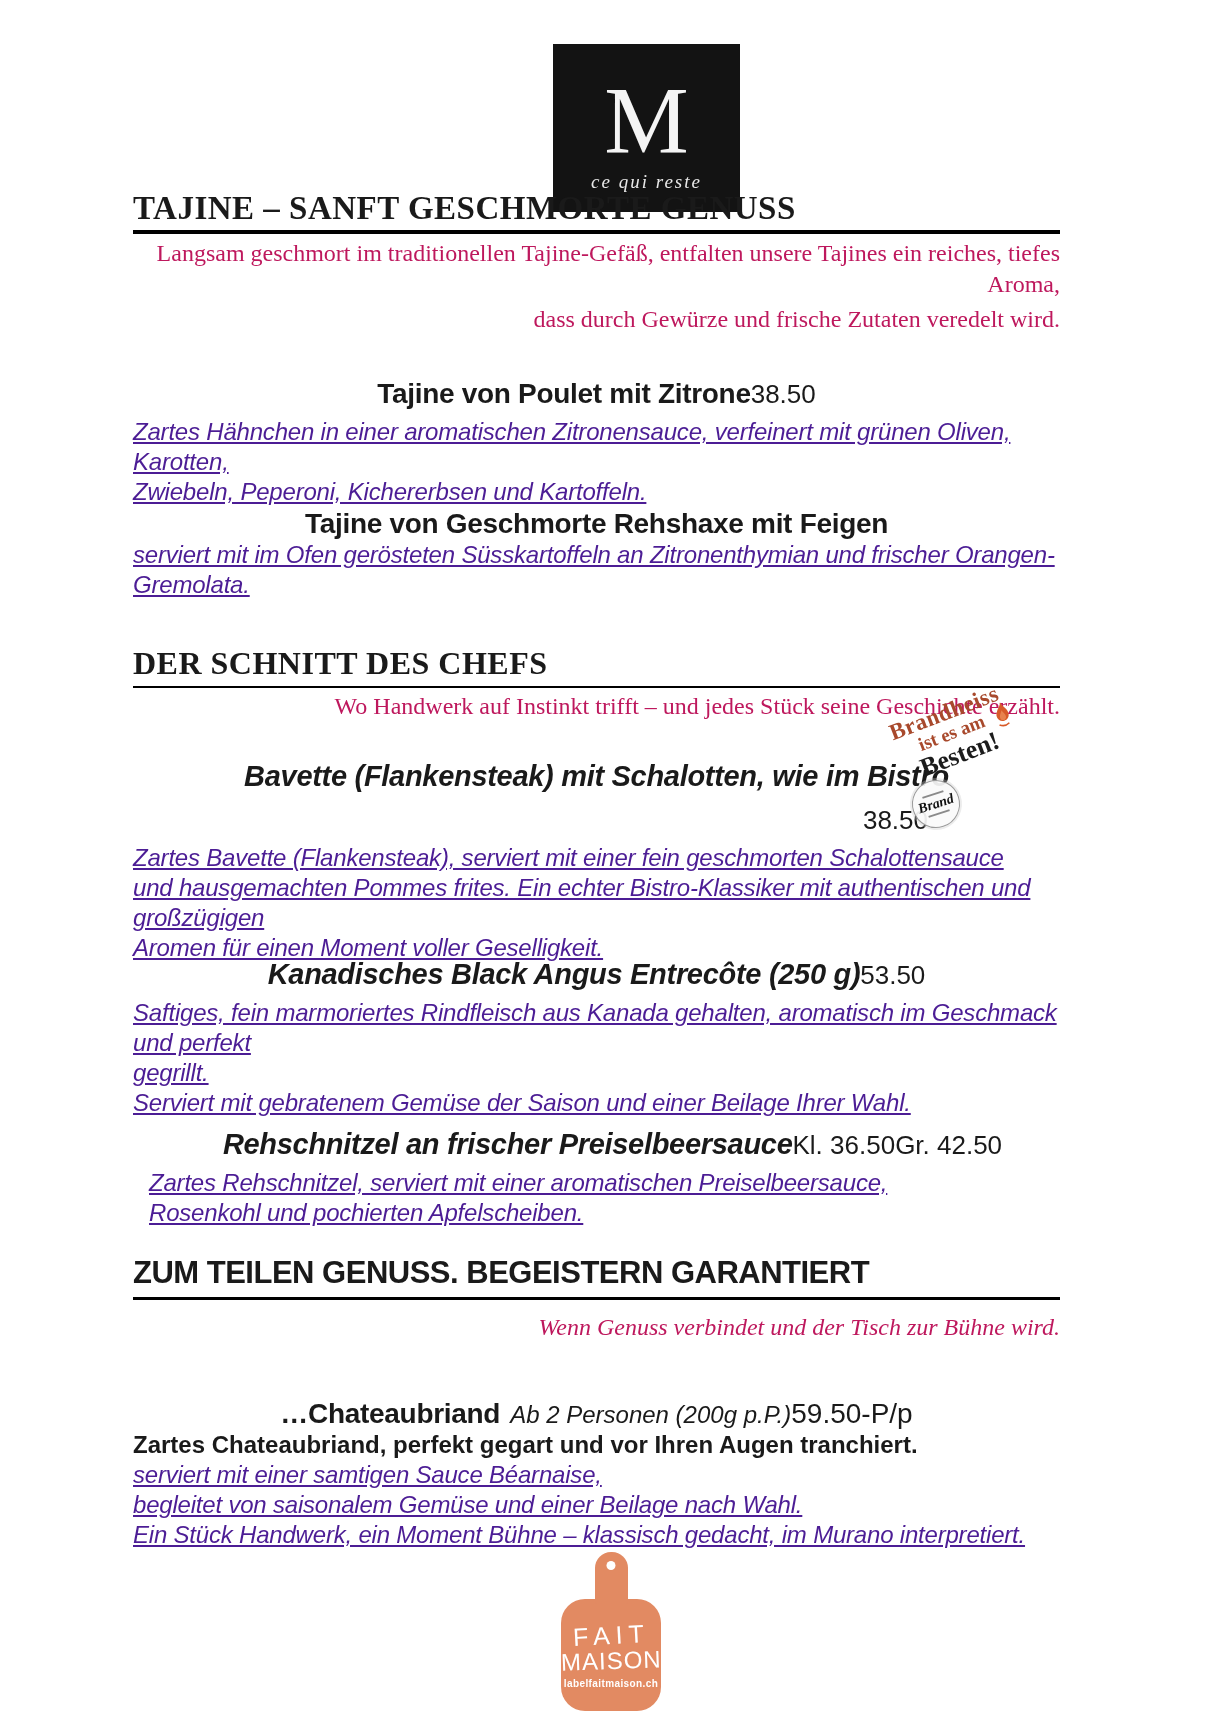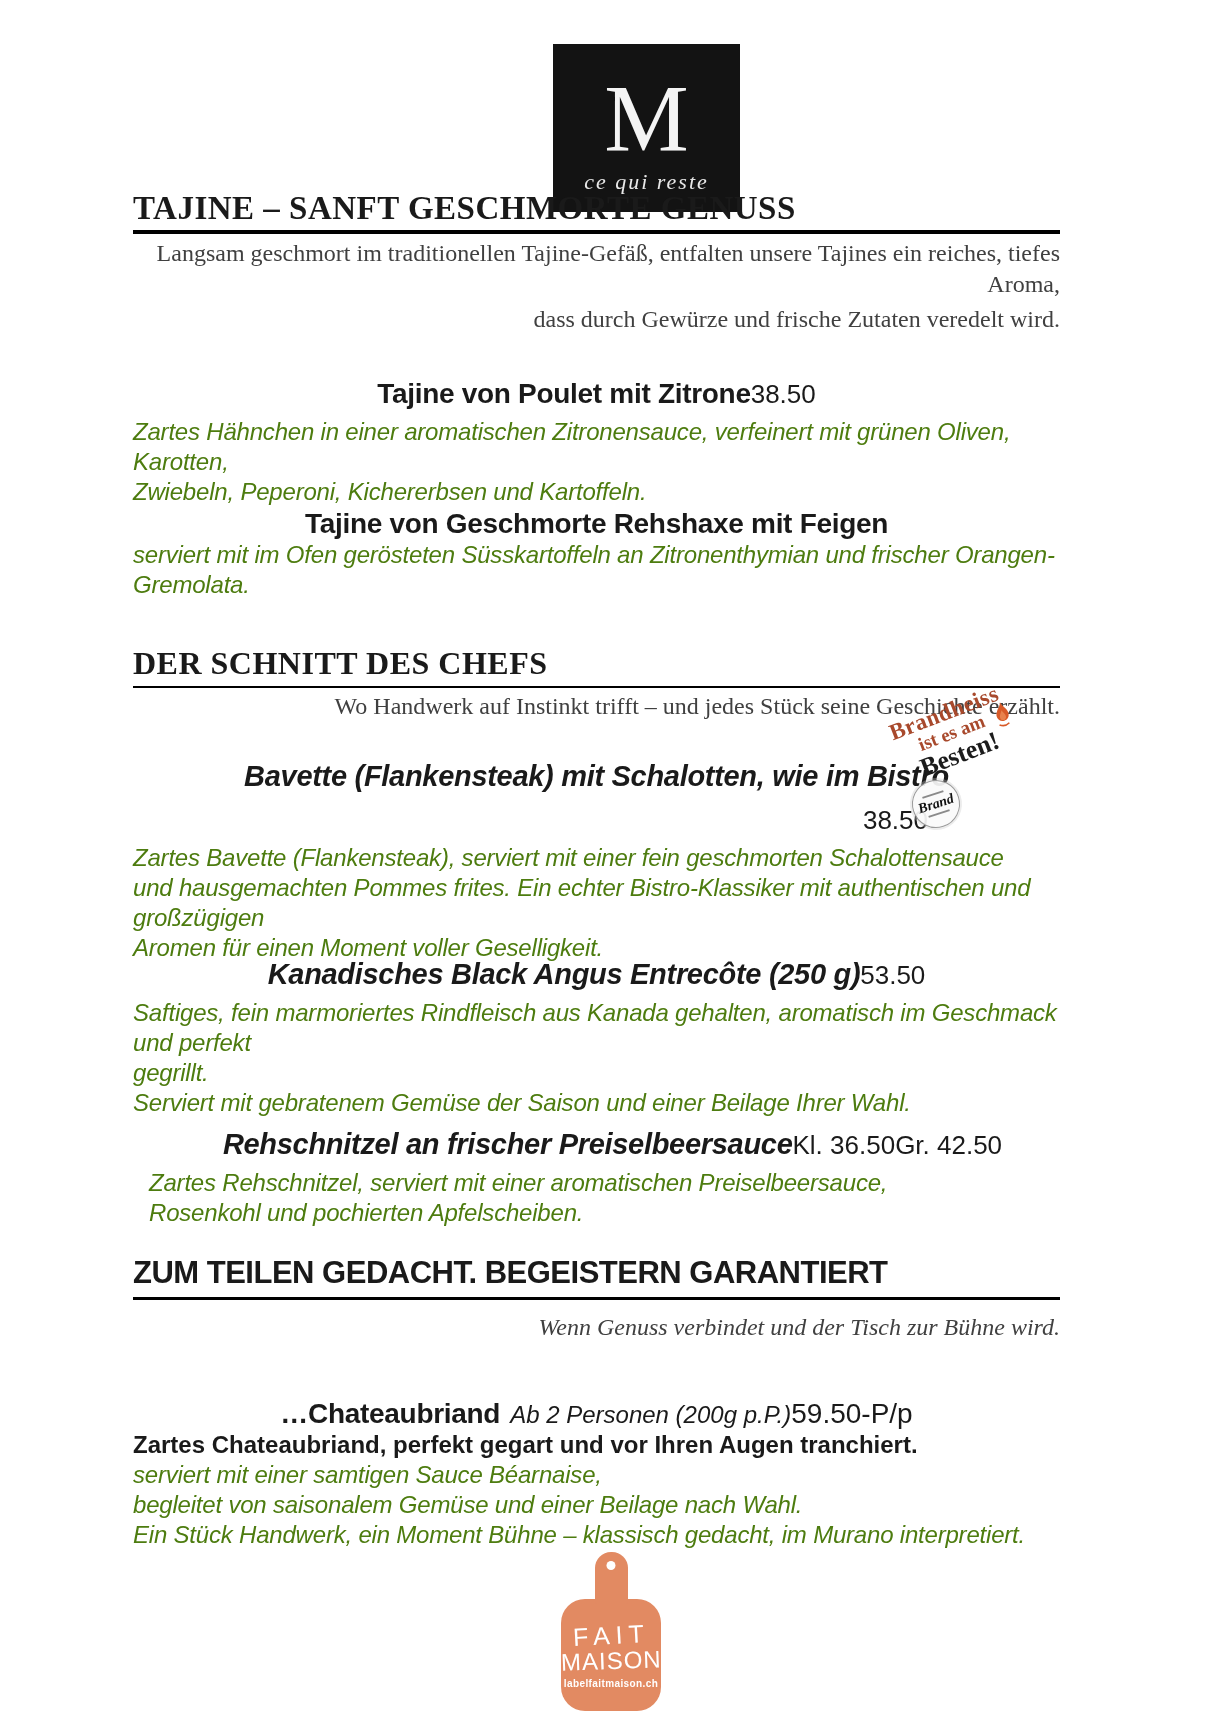--- a/index.html
+++ b/index.html
@@ -11,52 +11,52 @@
   
   .logo-square{
     position:absolute;left:553px;top:44px;width:187px;height:168px;
     background:#131313;display:flex;flex-direction:column;align-items:center;justify-content:center;
   }
   .logo-m{
     font-family:"Liberation Serif",serif;font-size:95px;line-height:95px;
     color:#f4f4f4;font-weight:500;margin-top:10px;
   }
   .logo-tagline{
-    font-family:"Liberation Serif",serif;font-style:italic;font-size:22px;
+    font-family:"Liberation Serif",serif;font-style:italic;font-size:19px;
     color:#e8e8e8;margin-top:2px;letter-spacing:2px;
   }
   
   .sec-head{position:absolute;left:133px;width:927px;}
   .sec-head .sec-title{
     font-family:"Liberation Serif",serif;font-weight:bold;text-align:left;
     letter-spacing:.5px;
   }
   .sec-head .sec-sub{
-    font-family:"Liberation Serif",serif;font-size:24px;line-height:31px;text-align:right;color:#404040;
+    font-family:"Liberation Serif",serif;font-size:24px;line-height:31px;text-align:right;color:#be185d;
   }
   #sec1{top:190px;}
   #sec1 .sec-title{font-size:33px;border-bottom:4px solid #000;padding-bottom:3px;}
   #sec1 .sec-sub{margin-top:4px;}
   #sec2{top:645px;}
   #sec2 .sec-title{font-size:32px;border-bottom:2px solid #000;padding-bottom:4px;}
   #sec2 .sec-sub{margin-top:3px;}
   #sec3{top:1255px;}
   #sec3 .sec-title{
     font-family:"Liberation Sans",sans-serif;font-size:31px;letter-spacing:-.5px;
     border-bottom:3px solid #000;padding-bottom:6px;
   }
   #sec3 .sec-sub{margin-top:12px;font-style:italic;}
   
   .item{position:absolute;left:133px;width:927px;}
   .item-head{display:flex;justify-content:center;align-items:baseline;}
   .item-title{font-size:28px;font-weight:bold;letter-spacing:-.3px;}
   .item-title.it{font-style:italic;font-size:29px;}
   .price{font-size:26px;font-weight:normal;white-space:nowrap;}
   .price-pair{display:flex;font-size:26px;}
-  .desc{font-size:24px;font-style:italic;line-height:30px;letter-spacing:-.2px;color:#4d7c0f;}
+  .desc{font-size:24px;font-style:italic;line-height:30px;letter-spacing:-.2px;color:#4c1d95;text-decoration:underline;}
   .desc.mt{margin-top:7px;}
   .desc-bold{font-size:24px;font-weight:bold;font-style:normal;line-height:30px;}
   .inline-price{font-style:normal;font-size:26px;}
   #item-poulet{top:378px;}
   #item-rehshaxe{top:508px;}
   #item-bavette{top:760px;}
   #item-bavette .price-row{text-align:right;padding-right:132px;margin-top:12px;font-size:27px;}
   #item-entrecote{top:958px;}
   #item-rehschnitzel{top:1128px;margin-left:16px;}
   #item-chateau{top:1398px;}
@@ -183,21 +183,21 @@
       <span class="price-pair">
         <span class="price">Kl. 36.50</span>
         <span class="price">Gr. 42.50</span>
       </span>
     </div>
     <div class="desc mt">Zartes Rehschnitzel, serviert mit einer aromatischen Preiselbeersauce,</div>
     <div class="desc">Rosenkohl und pochierten Apfelscheiben.</div>
   </div>
 
   <div class="sec-head" id="sec3">
-    <div class="sec-title">ZUM TEILEN GEDACHT. BEGEISTERN GARANTIERT</div>
+    <div class="sec-title">ZUM TEILEN GENUSS. BEGEISTERN GARANTIERT</div>
     <div class="sec-sub">Wenn Genuss verbindet und der Tisch zur Bühne wird.</div>
   </div>
 
   <div class="item" id="item-chateau">
     <div class="item-head">
       <span>
         <span class="item-title">…Chateaubriand</span><span class="title-note">Ab 2 Personen (200g p.P.)</span>
       </span>
       <span class="price" style="font-size:28px;">59.50-P/p</span>
     </div>

